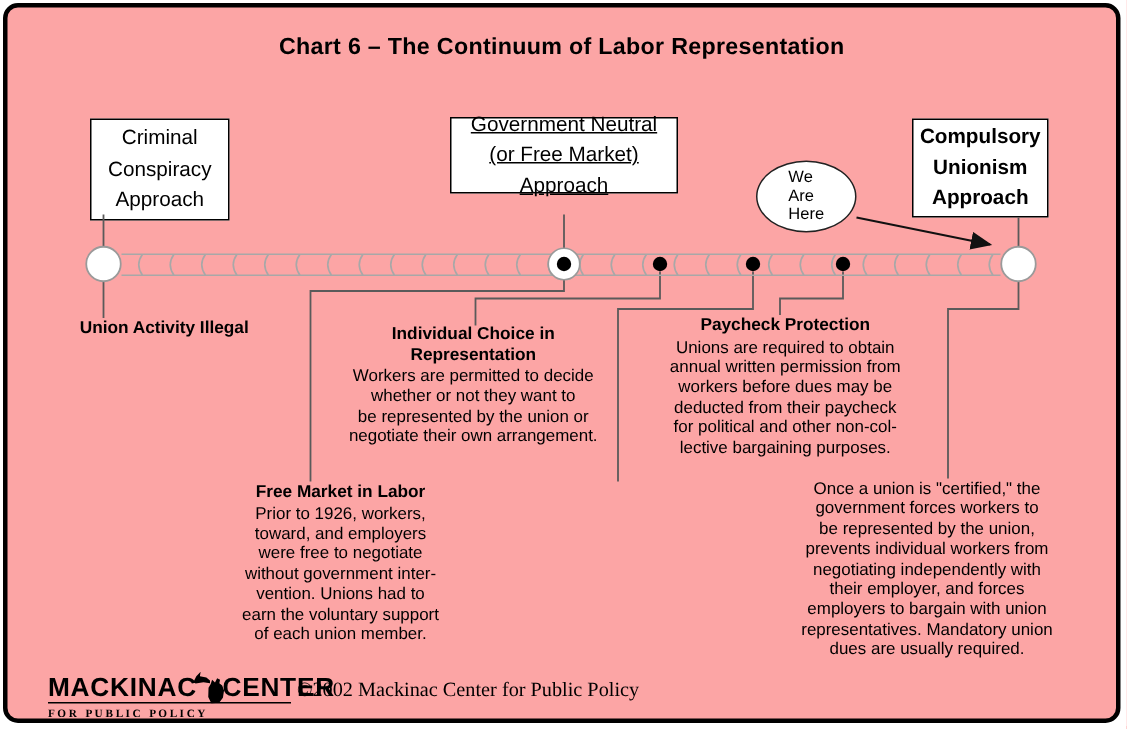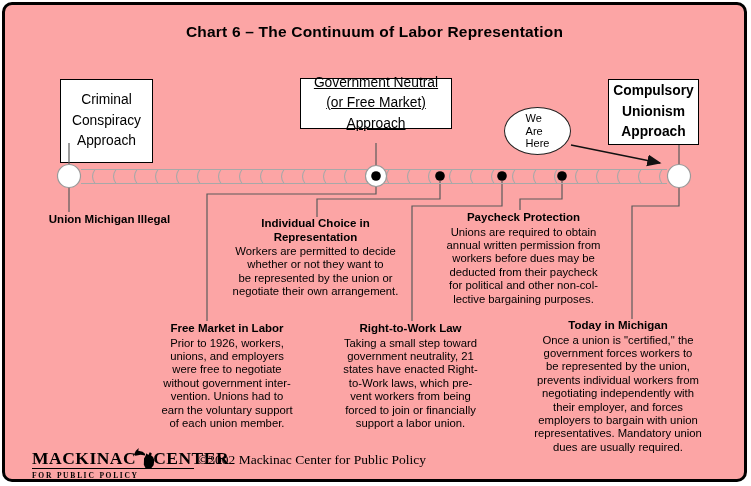--- a/index.html
+++ b/index.html
@@ -25,21 +25,21 @@
     display:flex;align-items:center;justify-content:center;text-align:left;
     font-size:11px;line-height:12.5px;box-sizing:border-box;
   }
   svg.overlay{position:absolute;left:0;top:0;pointer-events:none;}
   .ann{position:absolute;text-align:center;}
   .ann-h{font-weight:bold;font-size:11.5px;line-height:13.5px;white-space:pre-line;}
   .ann-b{font-size:11.3px;line-height:13.4px;white-space:pre-line;margin-top:1px;}
   .logo{position:absolute;left:27px;top:434px;width:162px;}
   .logo-row{
     display:flex;align-items:baseline;justify-content:space-between;
-    font-family:Liberation Serif, serif;
+    font-family:Liberation Sans, sans-serif;
     font-size:17.5px;font-weight:bold;letter-spacing:.5px;line-height:18px;
   }
   .logo-row .mi{position:relative;top:5px;margin:0 -3px;flex:0 0 auto;}
   .logo-rule{border-top:1.2px solid #000;margin-top:1px;}
   .logo-sub{
     margin-top:1.5px;font-size:7.5px;font-weight:bold;letter-spacing:0;
     display:flex;justify-content:space-between;
     font-family:"Liberation Serif","DejaVu Serif",serif;white-space:pre;
   }
   .copyright{
@@ -47,21 +47,21 @@
     font-family:Liberation Serif, serif;font-size:13.5px;
   }
 </style>
 </head>
 <body>
 
 <div class="page">
 
   <div class="title">Chart 6 – The Continuum of Labor Representation</div>
 
-  <div class="topbox" style="left:55px;top:74px;width:93px;height:84px;">
+  <div class="topbox" style="left:55px;top:74px;width:93px;height:68px;">
     <div class="pre">Criminal
 Conspiracy
 Approach</div>
   </div>
   <div class="topbox" style="left:295px;top:73px;width:152px;height:51px;text-decoration:underline;">
     <div class="pre">Government Neutral
 (or Free Market)
 Approach</div>
   </div>
   <div class="topbox" style="left:603px;top:74px;width:91px;height:66px;font-weight:bold;">
@@ -102,21 +102,21 @@
     <circle cx="371" cy="171" r="4.8" fill="#000"></circle>
 
     <circle cx="435" cy="171" r="4.8" fill="#000"></circle>
     <circle cx="497" cy="171" r="4.8" fill="#000"></circle>
     <circle cx="557" cy="171" r="4.8" fill="#000"></circle>
 
     <line x1="566" y1="140" x2="655" y2="158" stroke="#111" stroke-width="1.5" marker-end="url(#ah)"></line>
   </svg>
 
   <div class="ann" style="left:22px;top:208px;width:165px;">
-    <div class="ann-h">Union Michigan Illegal</div>
+    <div class="ann-h">Union Activity Illegal</div>
   </div>
 
   <div class="ann" style="left:218px;top:212px;width:185px;">
     <div class="ann-h">Individual Choice in
 Representation</div>
     <div class="ann-b">Workers are permitted to decide
 whether or not they want to
 be represented by the union or
 negotiate their own arrangement.</div>
   </div>
@@ -127,41 +127,30 @@
 annual written permission from
 workers before dues may be
 deducted from their paycheck
 for political and other non-col-
 lective bargaining purposes.</div>
   </div>
 
   <div class="ann" style="left:137px;top:317px;width:170px;">
     <div class="ann-h">Free Market in Labor</div>
     <div class="ann-b">Prior to 1926, workers,
-unions, and employers
+toward, and employers
 were free to negotiate
 without government inter-
 vention. Unions had to
 earn the voluntary support
 of each union member.</div>
   </div>
 
-  <div class="ann" style="left:318px;top:317px;width:175px;">
-    <div class="ann-h">Right-to-Work Law</div>
-    <div class="ann-b">Taking a small step toward
-government neutrality, 21
-states have enacted Right-
-to-Work laws, which pre-
-vent workers from being
-forced to join or financially
-support a labor union.</div>
-  </div>
 
   <div class="ann" style="left:498px;top:314px;width:230px;">
-    <div class="ann-h">Today in Michigan</div>
     <div class="ann-b">Once a union is "certified," the
 government forces workers to
 be represented by the union,
 prevents individual workers from
 negotiating independently with
 their employer, and forces
 employers to bargain with union
 representatives. Mandatory union
 dues are usually required.</div>
   </div>

